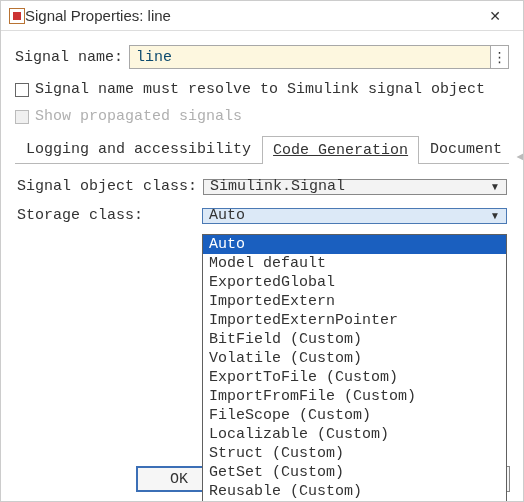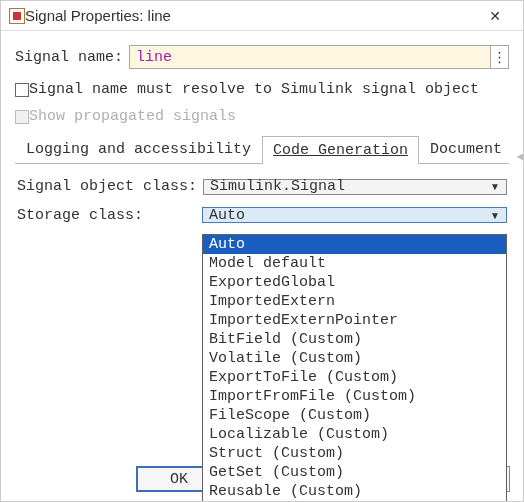--- a/index.html
+++ b/index.html
@@ -58,39 +58,40 @@
   display: flex;
   align-items: center;
   margin-bottom: 12px;
 }
 .label { padding-right: 6px; white-space: nowrap; }
 .signal-name-input {
   flex: 1;
   height: 24px;
   border: 1px solid #a8a8a8;
   background: #fdf7df;
-  color: #a21caf;
+  color: #0c4a6e;
   font-family: inherit;
   font-size: inherit;
   padding: 0 6px;
 }
 .dots-btn {
   width: 18px;
   height: 24px;
   border: 1px solid #a8a8a8;
   border-left: none;
   display: flex;
   align-items: center;
   justify-content: center;
   font-size: 14px;
   cursor: default;
 }
 .checkbox-row {
   display: flex;
   align-items: center;
+  gap: 6px;
   margin-bottom: 10px;
 }
 .checkbox {
   width: 14px;
   height: 14px;
   border: 1px solid #666;
 }
 .checkbox.disabled { border-color: #bbb; background: #f0f0f0; }
 .disabled-text { color: #b0b0b0; }
 .tabs {
@@ -133,21 +134,21 @@
   border: 1px solid #888;
   background: #f3f3f3;
   display: flex;
   align-items: center;
   justify-content: space-between;
   padding: 0 6px;
   cursor: default;
 }
 .combo.open { background: #dce9f7; border-color: #4a79b4; }
 .combo .caret { font-size: 10px; font-family: sans-serif; }
-.storage-row { align-items: flex-start; }
+.storage-row { align-items: center; }
 .storage-label { width: 185px; flex-shrink: 0; }
 .class-label { padding-right: 6px; }
 .dropdown {
   position: absolute;
   left: 187px;
   top: 70px;
   right: 2px;
   background: #fff;
   border: 1px solid #606060;
   z-index: 10;

